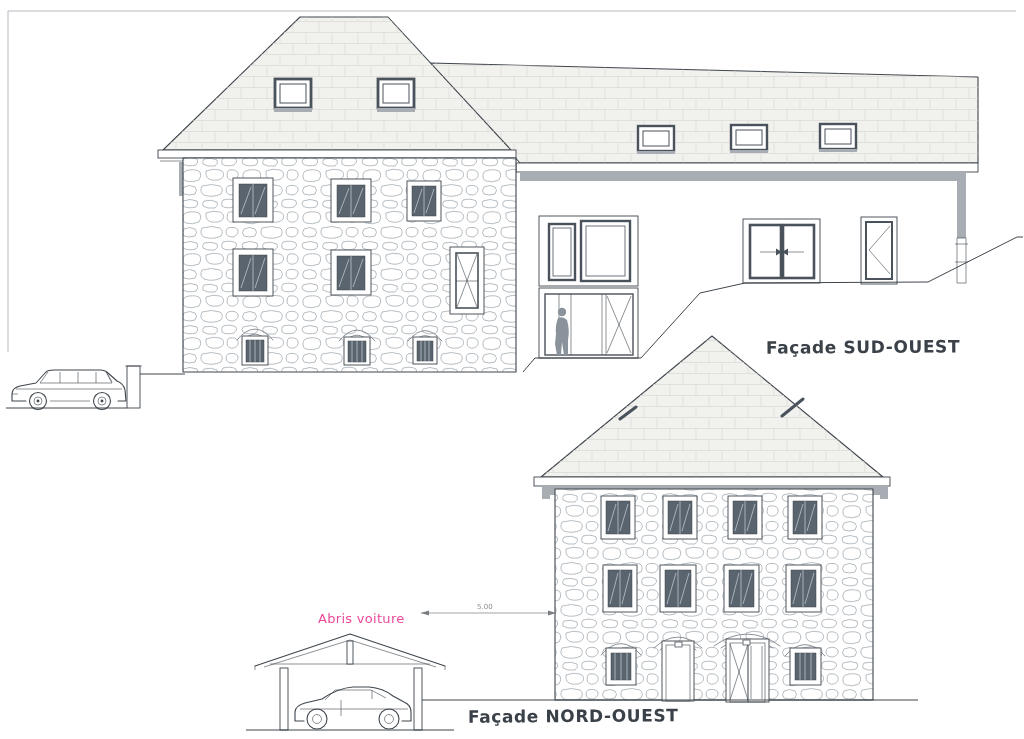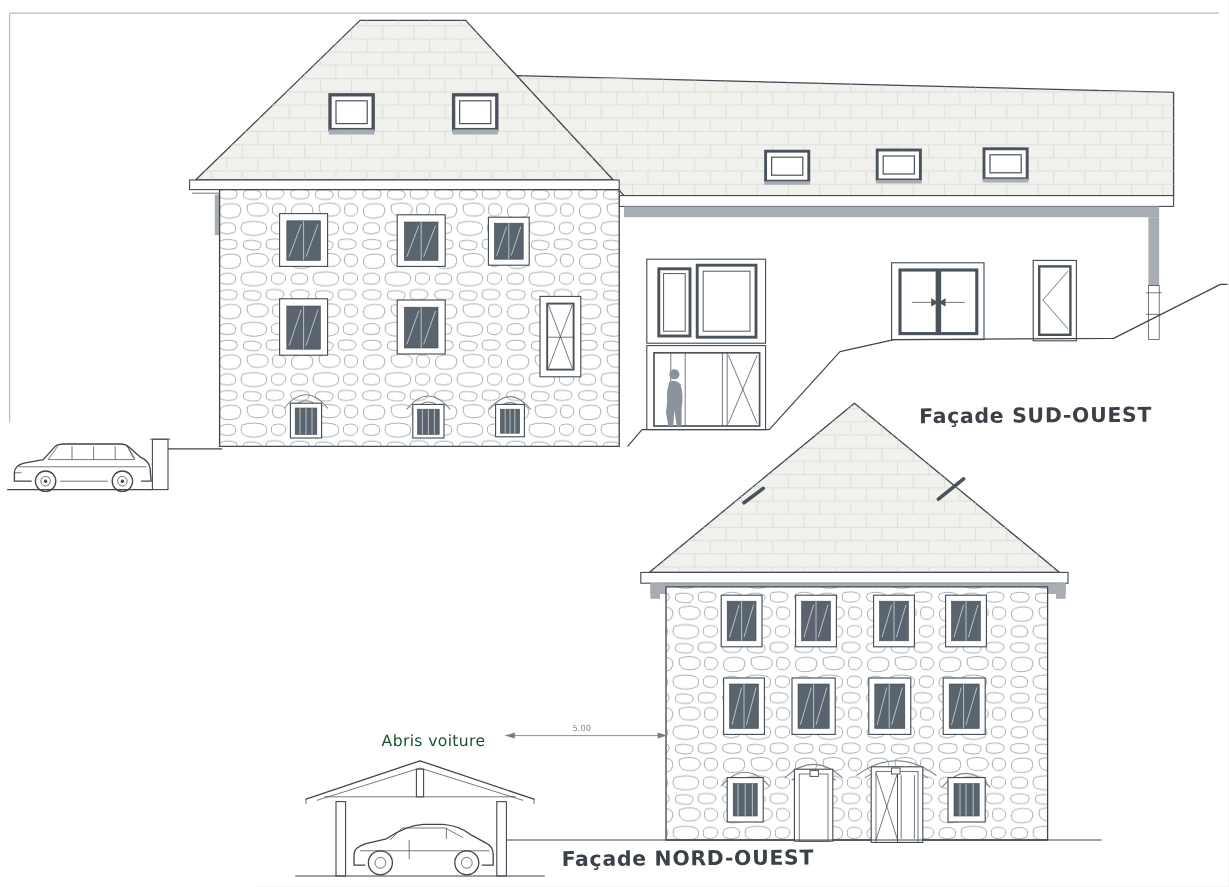--- a/index.html
+++ b/index.html
@@ -18,21 +18,21 @@
   .arch {stroke:#7d858c;stroke-width:.9;fill:none;stroke-linecap:round;}
   .terr {stroke:var(--ink,#3f464d);stroke-width:1;fill:none;stroke-linejoin:round;}
   .sil  {fill:var(--silhouette,#8a939c);stroke:none;}
   .bord {stroke:#b6bac0;stroke-width:1;fill:none;}
   .dim  {stroke:#787d82;stroke-width:.7;fill:none;}
   .dimh {fill:#787d82;stroke:none;}
   .mark {stroke:var(--frame,#4a525b);stroke-width:3;fill:none;stroke-linecap:round;}
   
   .lbl{position:absolute;color:var(--label-ink,#3b4148);white-space:nowrap;}
   .hand{font-size:17px;letter-spacing:.6px;font-weight:bold;transform:rotate(-.4deg);}
-  .small{font-size:13px;color:#14532d;letter-spacing:.3px;}
+  .small{font-size:13px;color:#ec4899;letter-spacing:.3px;}
   .tiny{font-size:7px;color:#8a8f94;}
 </style>
 </head>
 <body>
 
 <div id="sheet">
 
 <svg width="1024" height="739" viewBox="0 0 1024 739">
   <defs>
     <pattern id="stone" width="60" height="42" patternUnits="userSpaceOnUse">

